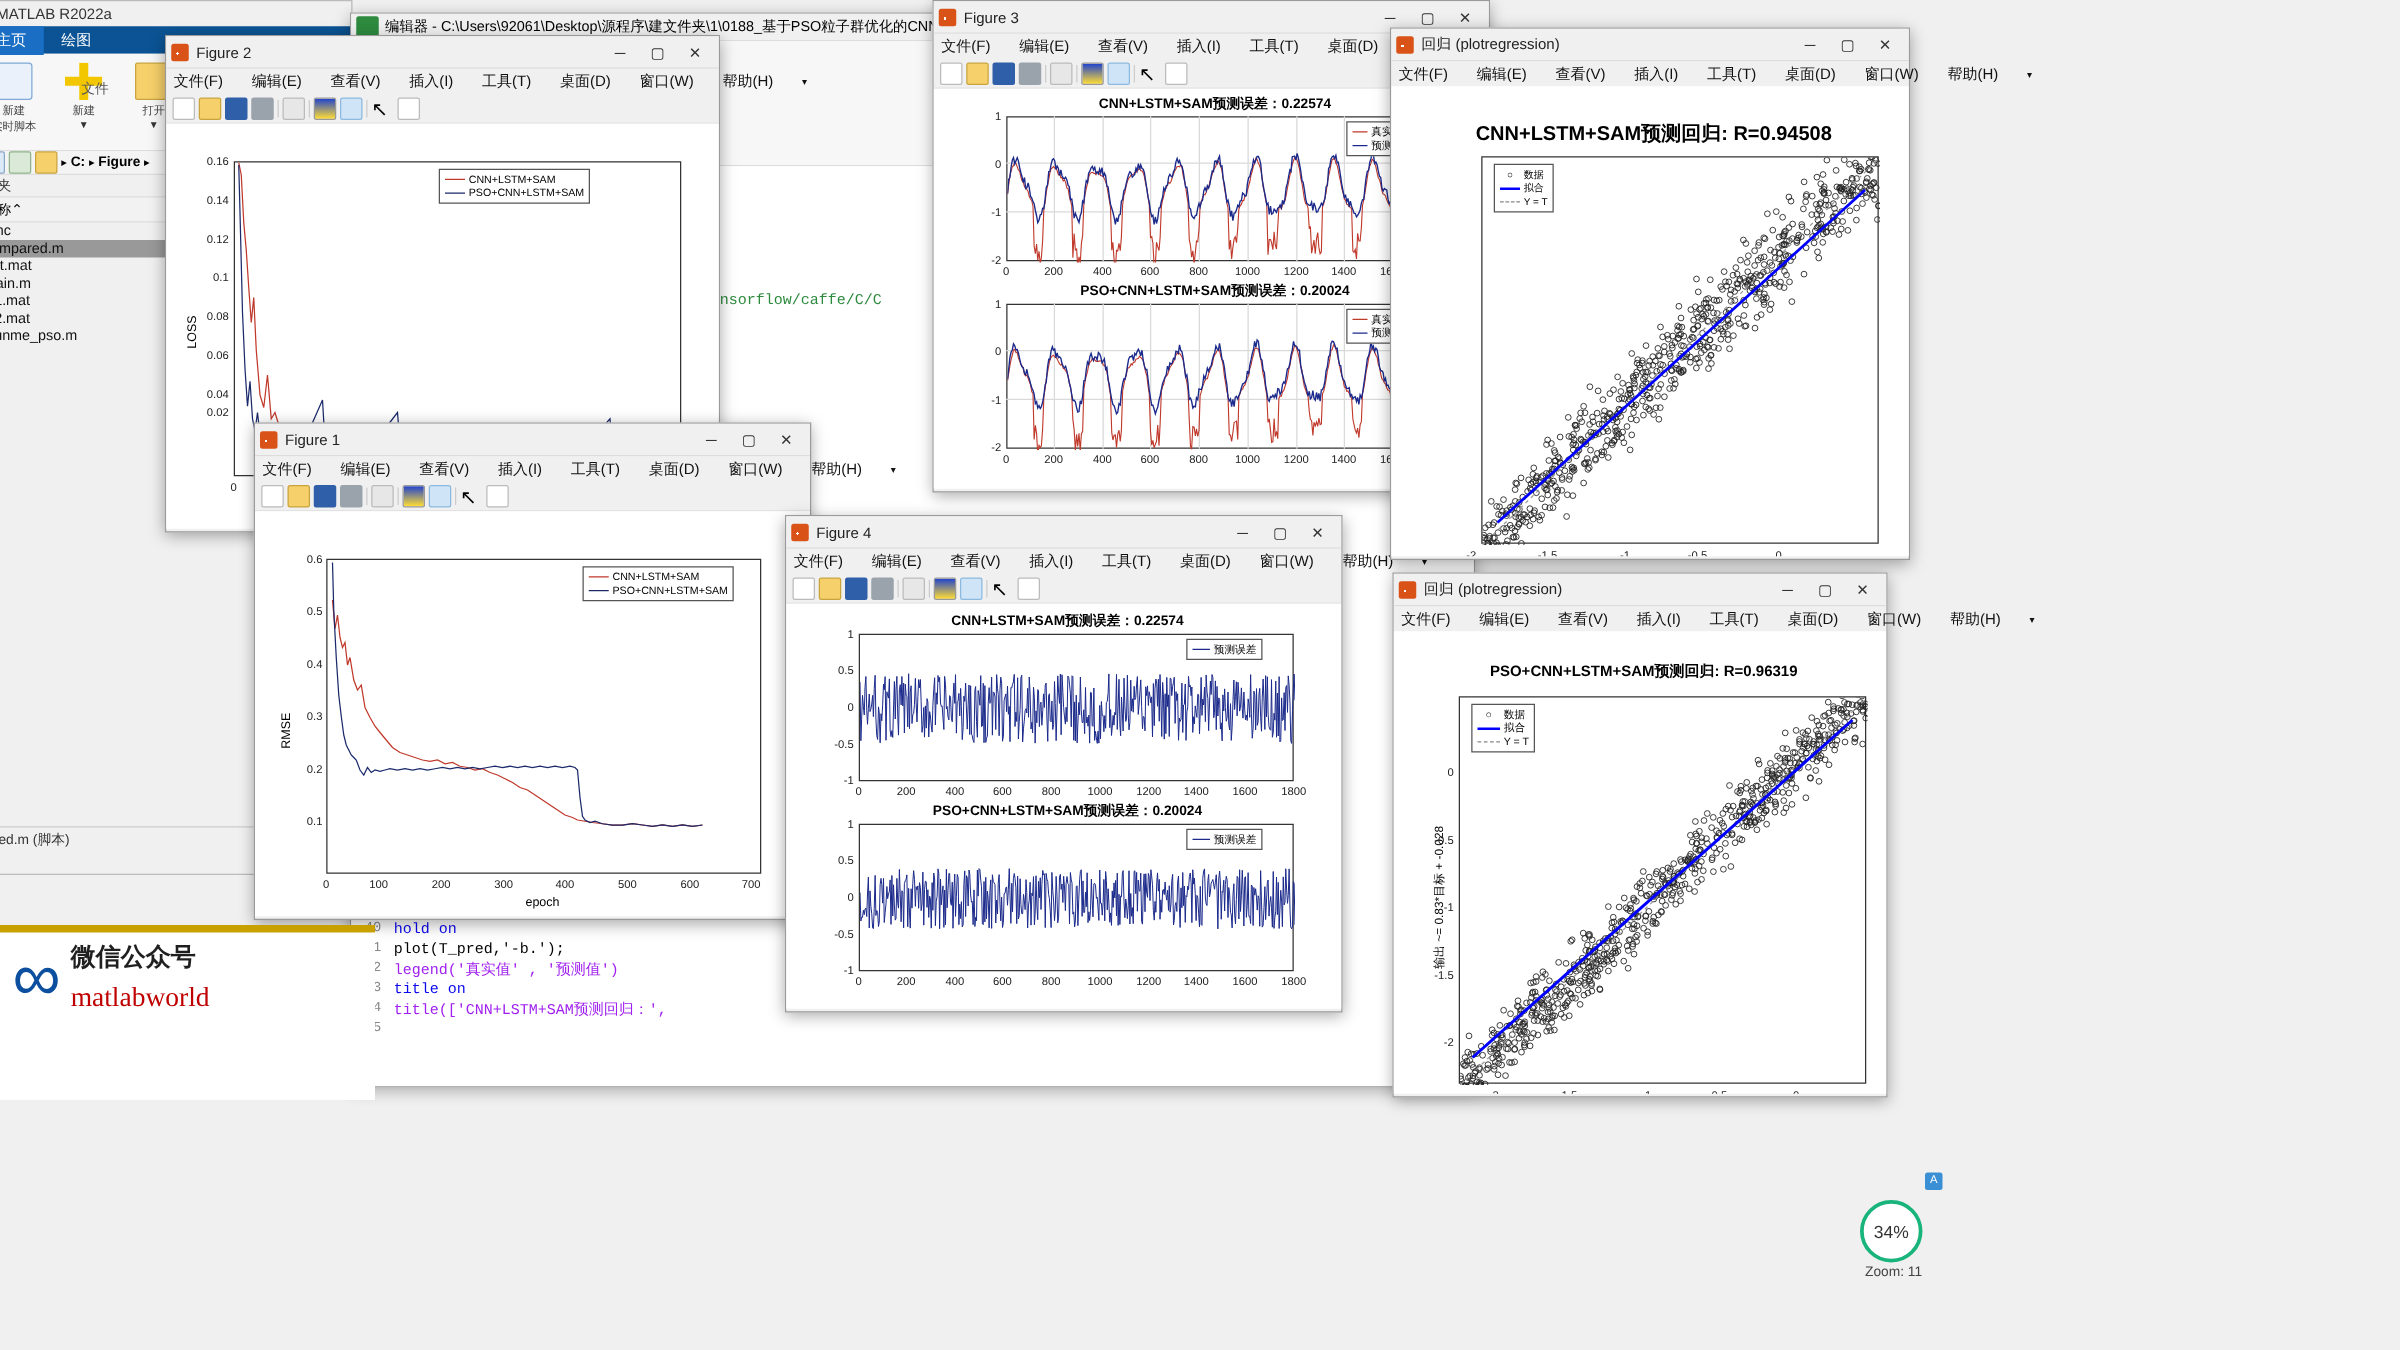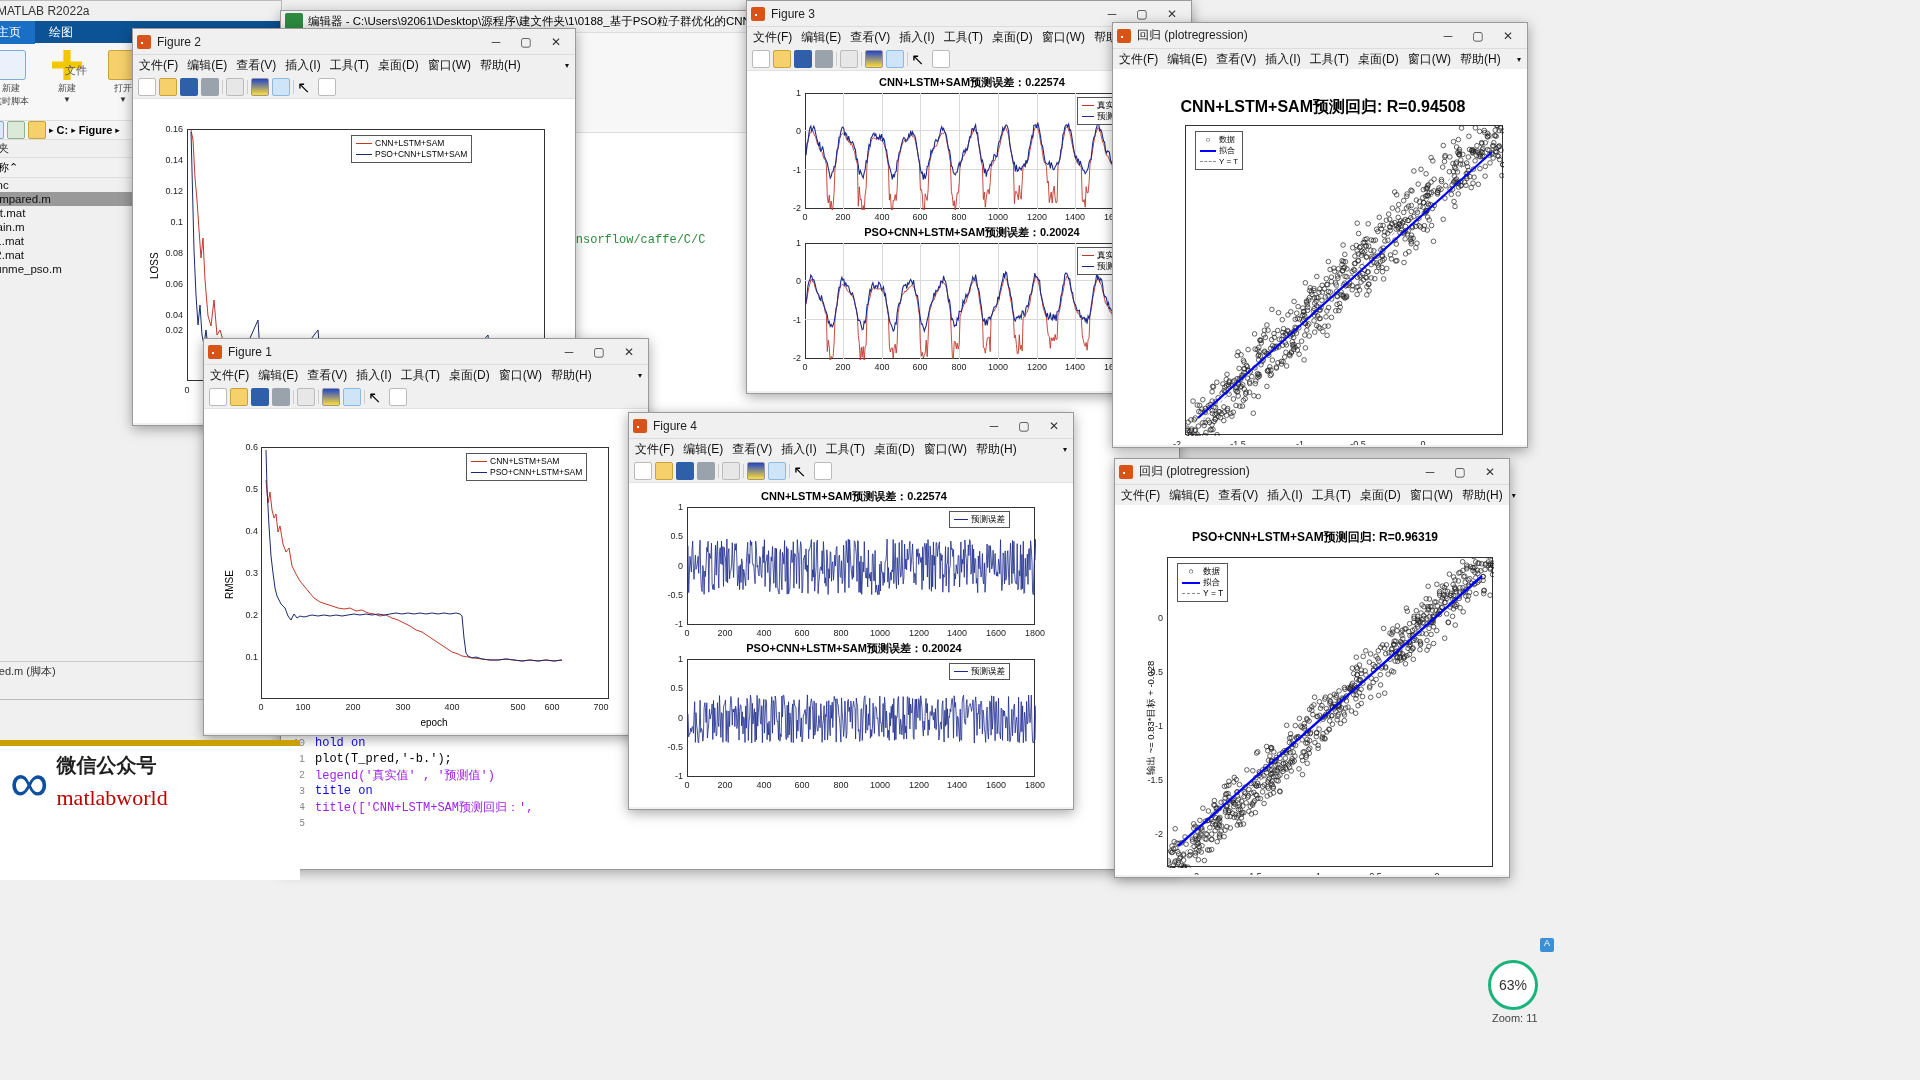--- a/index.html
+++ b/index.html
@@ -12,21 +12,21 @@
          box-shadow:0 3px 12px rgba(0,0,0,.35); }
   .titlebar { height:26px; background:#f0f0f0; display:flex; align-items:center;
               padding:0 4px; font-size:12px; color:#222; border-bottom:1px solid #dcdcdc;}
   .titlebar .tlabel { margin-left:6px; flex:1; white-space:nowrap; overflow:hidden;}
   .winbtns { display:flex; }
   .winbtn { width:30px; height:24px; display:flex; align-items:center; justify-content:center;
             font-size:12px; color:#333; }
   .mlicon { width:14px; height:14px; background:#d95319; border-radius:2px; position:relative;}
   .mlicon:after{content:"";position:absolute;left:2px;top:3px;width:10px;height:8px;
       background:radial-gradient(circle at 30% 60%, #fff 0 1px, transparent 1px);}
-  .menubar { height:20px; display:flex; align-items:center; gap:9px; padding:0 6px;
+  .menubar { height:20px; display:flex; align-items:center; gap:23px; padding:0 6px;
              font-size:12px; color:#111; background:#f0f0f0; white-space:nowrap;}
   .menubar span { cursor:default; }
   .toolbar { height:24px; display:flex; align-items:center; gap:3px; padding:0 5px;
              background:#f0f0f0; border-bottom:1px solid #e2e2e2;}
   .tbi { width:18px; height:18px; border-radius:2px; display:inline-block; position:relative;}
   .tbi.sel { background:#cfe4f7; border:1px solid #8bb9e0; }
   .canvas { background:#fff; position:relative; overflow:hidden; }
 
   
   .axbox { position:absolute; border:1px solid #333; background:#fff; }
@@ -333,21 +333,21 @@
     <div class="tickl" style="left:18px;top:75px;width:36px">0.5</div>
     <div class="tickl" style="left:18px;top:117px;width:36px">0.4</div>
     <div class="tickl" style="left:18px;top:159px;width:36px">0.3</div>
     <div class="tickl" style="left:18px;top:201px;width:36px">0.2</div>
     <div class="tickl" style="left:18px;top:243px;width:36px">0.1</div>
     <div class="tickb" style="left:47px;top:293px;width:20px">0</div>
     <div class="tickb" style="left:85px;top:293px;width:28px">100</div>
     <div class="tickb" style="left:135px;top:293px;width:28px">200</div>
     <div class="tickb" style="left:185px;top:293px;width:28px">300</div>
     <div class="tickb" style="left:234px;top:293px;width:28px">400</div>
-    <div class="tickb" style="left:300px;top:293px;width:28px">500</div>
+    <div class="tickb" style="left:284px;top:293px;width:28px">500</div>
     <div class="tickb" style="left:334px;top:293px;width:28px">600</div>
     <div class="tickb" style="left:383px;top:293px;width:28px">700</div>
     <svg width="348" height="252" style="position:absolute;left:58px;top:39px">
       <polyline fill="none" stroke="#c0392b" stroke-width="1" points="4,32 6,55 8,44 10,62 12,70 14,66 16,84 18,78 21,96 24,104 27,100 30,118 34,126 38,133 42,138 47,144 52,150 58,154 64,156 70,158 76,160 82,161 88,160 94,163 100,162 106,165 112,166 118,168 124,167 130,170 136,172 142,175 148,178 154,182 160,184 166,188 172,192 178,196 184,200 190,204 196,206 200,208 206,209 212,210 220,211 228,212 236,212 244,211 252,212 260,213 268,212 276,213 284,212 292,213 300,212"></polyline>
       <polyline fill="none" stroke="#1b2a6b" stroke-width="1" points="4,2 5,40 7,78 9,108 11,125 13,140 15,148 17,152 19,156 21,158 23,160 26,168 29,172 32,166 35,170 38,168 42,169 46,168 50,167 56,168 62,167 68,168 74,167 80,168 86,167 92,166 98,167 104,166 110,167 116,166 122,167 128,166 134,165 140,166 146,165 152,166 158,165 164,166 170,165 176,166 182,165 188,166 194,165 198,166 200,168 202,190 204,205 206,208 210,210 214,209 220,211 228,212 236,212 244,211 252,212 260,213 268,212 276,213 284,212 292,213 300,212"></polyline>
     </svg>
     <div class="legend" style="left:262px;top:44px">
       <div class="lrow">
             <span class="lline" style="border-color:#c0392b"></span>
             <span>CNN+LSTM+SAM</span>
@@ -2194,18 +2194,18 @@
   <div style="display:flex;align-items:center;gap:8px;padding:6px 10px">
     <div style="font-size:54px;color:#0b4f9e;line-height:48px">∞</div>
     <div>
       <div class="wm-t1">微信公众号</div>
       <div class="wm-t2" style="margin-top:6px">matlabworld</div>
     </div>
   </div>
 </div>
 
 <div class="zoom-badge" style="left:1488px;top:960px">
-  <span>63%</span>
+  <span>34%</span>
 </div>
 <div style="position:absolute;left:1492px;top:1012px;font-size:11px;color:#444">Zoom: 11</div>
 <div style="position:absolute;left:1540px;top:938px;width:14px;height:14px;background:#3b8fd4;color:#fff;font-size:9px;text-align:center;border-radius:2px">A</div>
 
 </div>
 
 </body></html>

